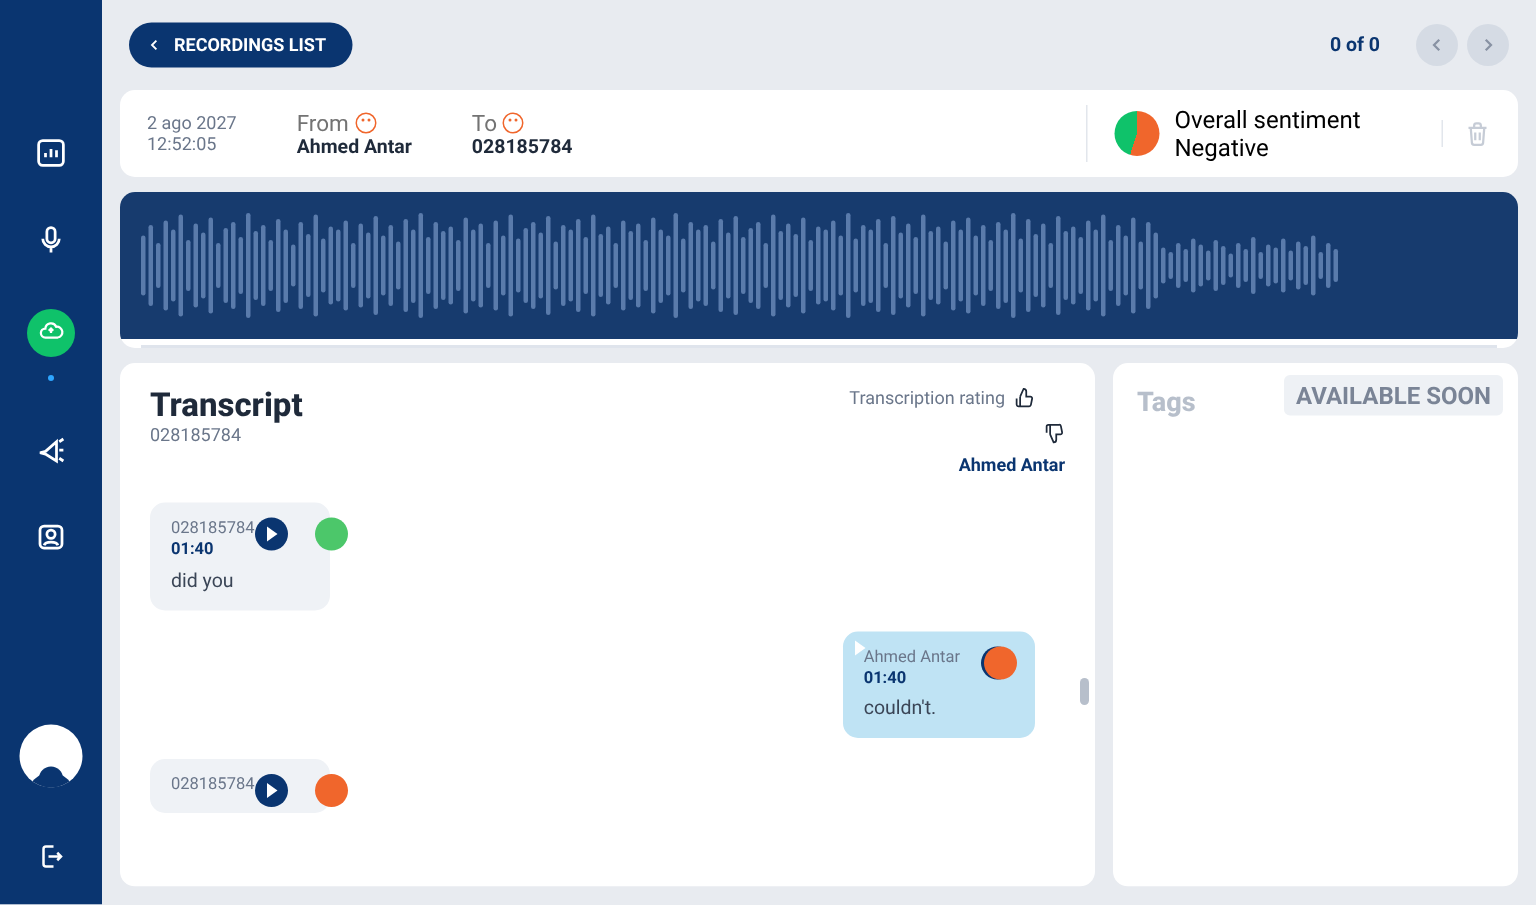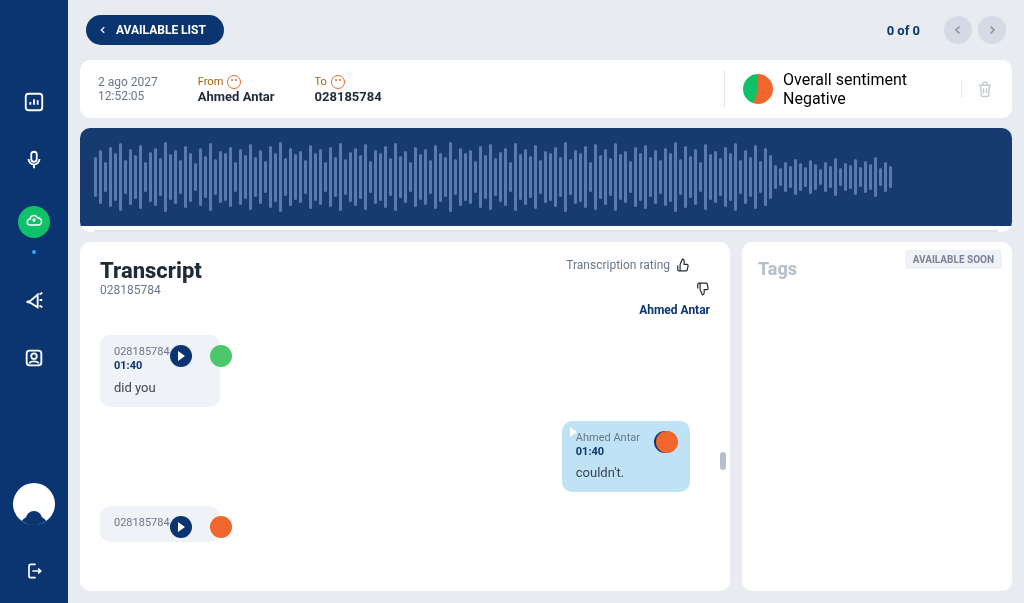--- a/index.html
+++ b/index.html
@@ -30,21 +30,21 @@
 .search input { flex: 1; border: none; outline: none; font-size: 13px; color: #888; background: transparent; }
 .count { font-size: 13px; font-weight: 700; color: #0a3570; margin-left: auto; margin-right: 10px; }
 .nav-arrows { display: flex; gap: 6px; }
 .nav-arrow { width: 28px; height: 28px; background: #d5dbe4; border-radius: 50%; display: flex; align-items: center; justify-content: center; cursor: pointer; }
 
 .content { flex: 1; padding: 0 12px 12px 12px; overflow: hidden; display: flex; flex-direction: column; gap: 10px; }
 
 .info-card { background: #fff; border-radius: 10px; padding: 10px 18px; display: flex; align-items: center; gap: 40px; }
 .info-block .line1 { font-size: 12px; color: #6a768a; }
 .info-block .line2 { font-size: 13px; color: #1f2a3a; font-weight: 700; }
-.info-block .lbl { font-size: 11px; color: #a16207; display: flex; align-items: center; gap: 4px; }
+.info-block .lbl { font-size: 15px; color: #737373; display: flex; align-items: center; gap: 4px; }
 .sentiment-block { margin-left: auto; display: flex; align-items: center; gap: 10px; border-left: 1px solid #e2e6ec; padding-left: 18px; }
 .pie { width: 30px; height: 30px; border-radius: 50%; background: conic-gradient(#f0662c 0 55%, #0fc26a 55% 100%); }
 .trash { margin-left: 14px; color: #c6ccd6; cursor: pointer; padding-left: 14px; border-left: 1px solid #e2e6ec; }
 .face-neg { width: 14px; height: 14px; border: 1.5px solid #f0662c; border-radius: 50%; display: inline-block; position: relative; }
 .face-neg::before, .face-neg::after { content: ""; position: absolute; width: 2px; height: 2px; background: #f0662c; border-radius: 50%; top: 3px; }
 .face-neg::before { left: 3px; } .face-neg::after { right: 3px; }
 
 .wave-card { background: #fff; border-radius: 10px; overflow: hidden; }
 .wave { background: #173b6e; height: 98px; display: flex; align-items: center; padding: 0 14px; gap: 2px; }
 .wave .bar { width: 3px; background: #5a7bab; border-radius: 2px; }
@@ -79,21 +79,21 @@
 .bubble.right .emo { right: 12px; }
 .bubble.left { padding-right: 50px; }
 .bubble.right .play-sm { left: auto; right: auto; position: static; display: inline-block; vertical-align: top; margin-left: 6px; }
 .bubble.right .row { display: flex; align-items: flex-start; gap: 8px; }
 .emo.green { background: #4cc76a; }
 .emo.orange { background: #f0662c; }
 .scroll-ind { position: absolute; right: 4px; top: 210px; width: 6px; height: 18px; background: #b7bfcb; border-radius: 3px; }
 
 .tags { width: 270px; background: #fff; border-radius: 10px; padding: 16px; position: relative; }
 .tags h3 { font-size: 18px; font-weight: 800; color: #b7bfcb; }
-.soon { position: absolute; top: 8px; right: 10px; background: #eef1f5; color: #7a8496; font-size: 10px; font-weight: 700; padding: 4px 8px; border-radius: 4px; }
+.soon { position: absolute; top: 8px; right: 10px; background: #eef1f5; color: #7a8496; font-size: 16px; font-weight: 700; padding: 4px 8px; border-radius: 4px; }
 
 .thumb { display: inline-block; }
 svg { display: block; }
 </style>
 </head>
 <body>
 
 <div class="app">
   <div class="sidebar">
     <div class="nav-icon">
@@ -136,21 +136,21 @@
     </div>
   </div>
 
   <div class="main">
 
     <div class="toolbar">
       <div class="rec-btn">
         <svg width="10" height="10" viewBox="0 0 24 24" fill="none" stroke="#fff" stroke-width="3">
             <path d="M15 5l-7 7 7 7"></path>
           </svg>
-        <span>AVAILABLE LIST</span>
+        <span>RECORDINGS LIST</span>
       </div>
       <div class="count">0 of 0</div>
       <div class="nav-arrows">
         <div class="nav-arrow">
             <svg width="12" height="12" viewBox="0 0 24 24" fill="none" stroke="#8892a3" stroke-width="3">
               <path d="M15 5l-7 7 7 7"></path>
             </svg>
           </div>
         <div class="nav-arrow">
             <svg width="12" height="12" viewBox="0 0 24 24" fill="none" stroke="#8892a3" stroke-width="3">

